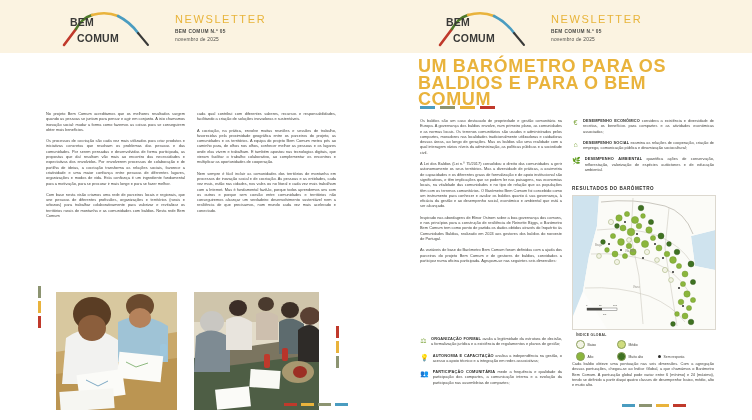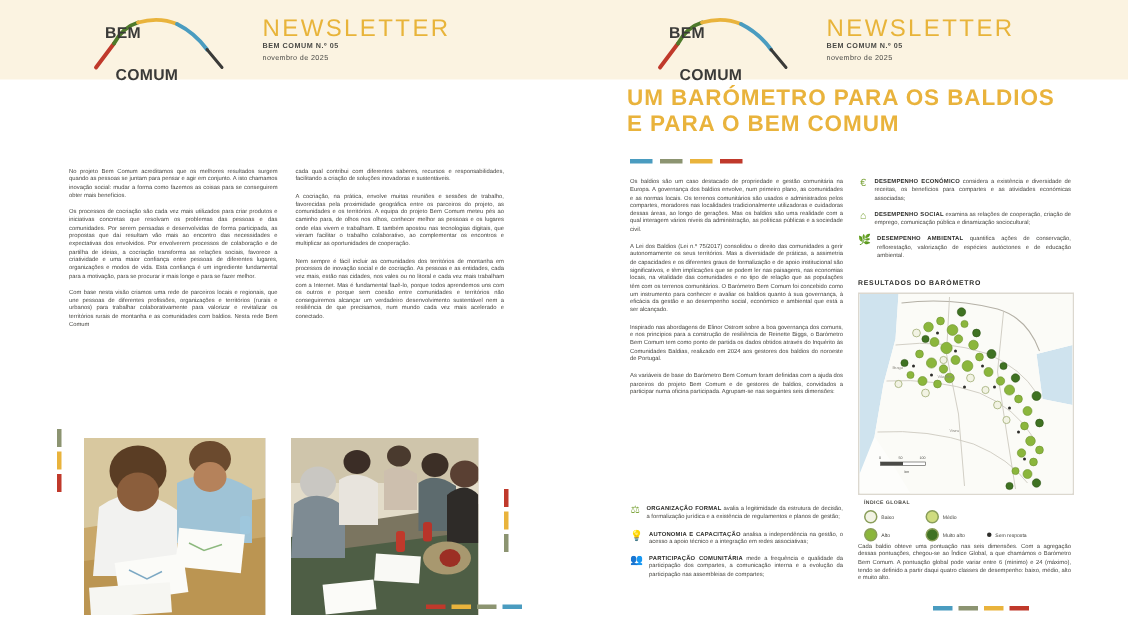--- a/index.html
+++ b/index.html
@@ -14,33 +14,33 @@
 
   
   .masthead{
     position:absolute;left:0;top:0;width:376px;height:53px;
     background:#fbf3e1;
   }
   .logo-wrap{position:absolute;left:56px;top:9px;width:110px;height:38px;}
   .logo-arc{position:absolute;left:0;top:0;width:110px;height:38px;}
   .logo-text{position:absolute;left:14px;top:8px;color:#3a3a38;font-weight:bold;
     font-size:10.5px;line-height:10px;letter-spacing:.2px;font-family:"Liberation Sans",sans-serif;}
-  .logo-text .l2{display:block;margin-left:7px;margin-top:18px;}
+  .logo-text .l2{display:block;margin-left:7px;margin-top:6px;}
   .mast-right{position:absolute;left:175px;top:13px;}
-  .mast-news{color:#e8b43a;font-size:16px;letter-spacing:1.6px;font-weight:normal;line-height:13px;}
+  .mast-news{color:#e8b43a;font-size:11px;letter-spacing:1.6px;font-weight:normal;line-height:13px;}
   .mast-sub{color:#4a4a46;font-size:4.8px;font-weight:bold;letter-spacing:.35px;margin-top:3px;line-height:6px;}
   .mast-date{color:#4a4a46;font-size:4.8px;letter-spacing:.25px;margin-top:2px;line-height:6px;}
 
   
   .headline{
     position:absolute;left:42px;top:58px;width:300px;
     color:#e9b33c;font-size:15.5px;line-height:17.5px;
     letter-spacing:.6px;font-weight:bold;
   }
-  .headline.p2{font-size:15px;line-height:16.5px;}
+  .headline.p2{font-size:18px;line-height:16.5px;}
 
   .dashes{position:absolute;display:flex;gap:5px;}
   .dashes i{display:block;width:15px;height:2.5px;}
 
   
   .cols{position:absolute;display:flex;}
   .col{font-size:3.9px;line-height:5.3px;color:#45443f;text-align:justify;}
   .col p{margin:0 0 6px 0;}
 
   

